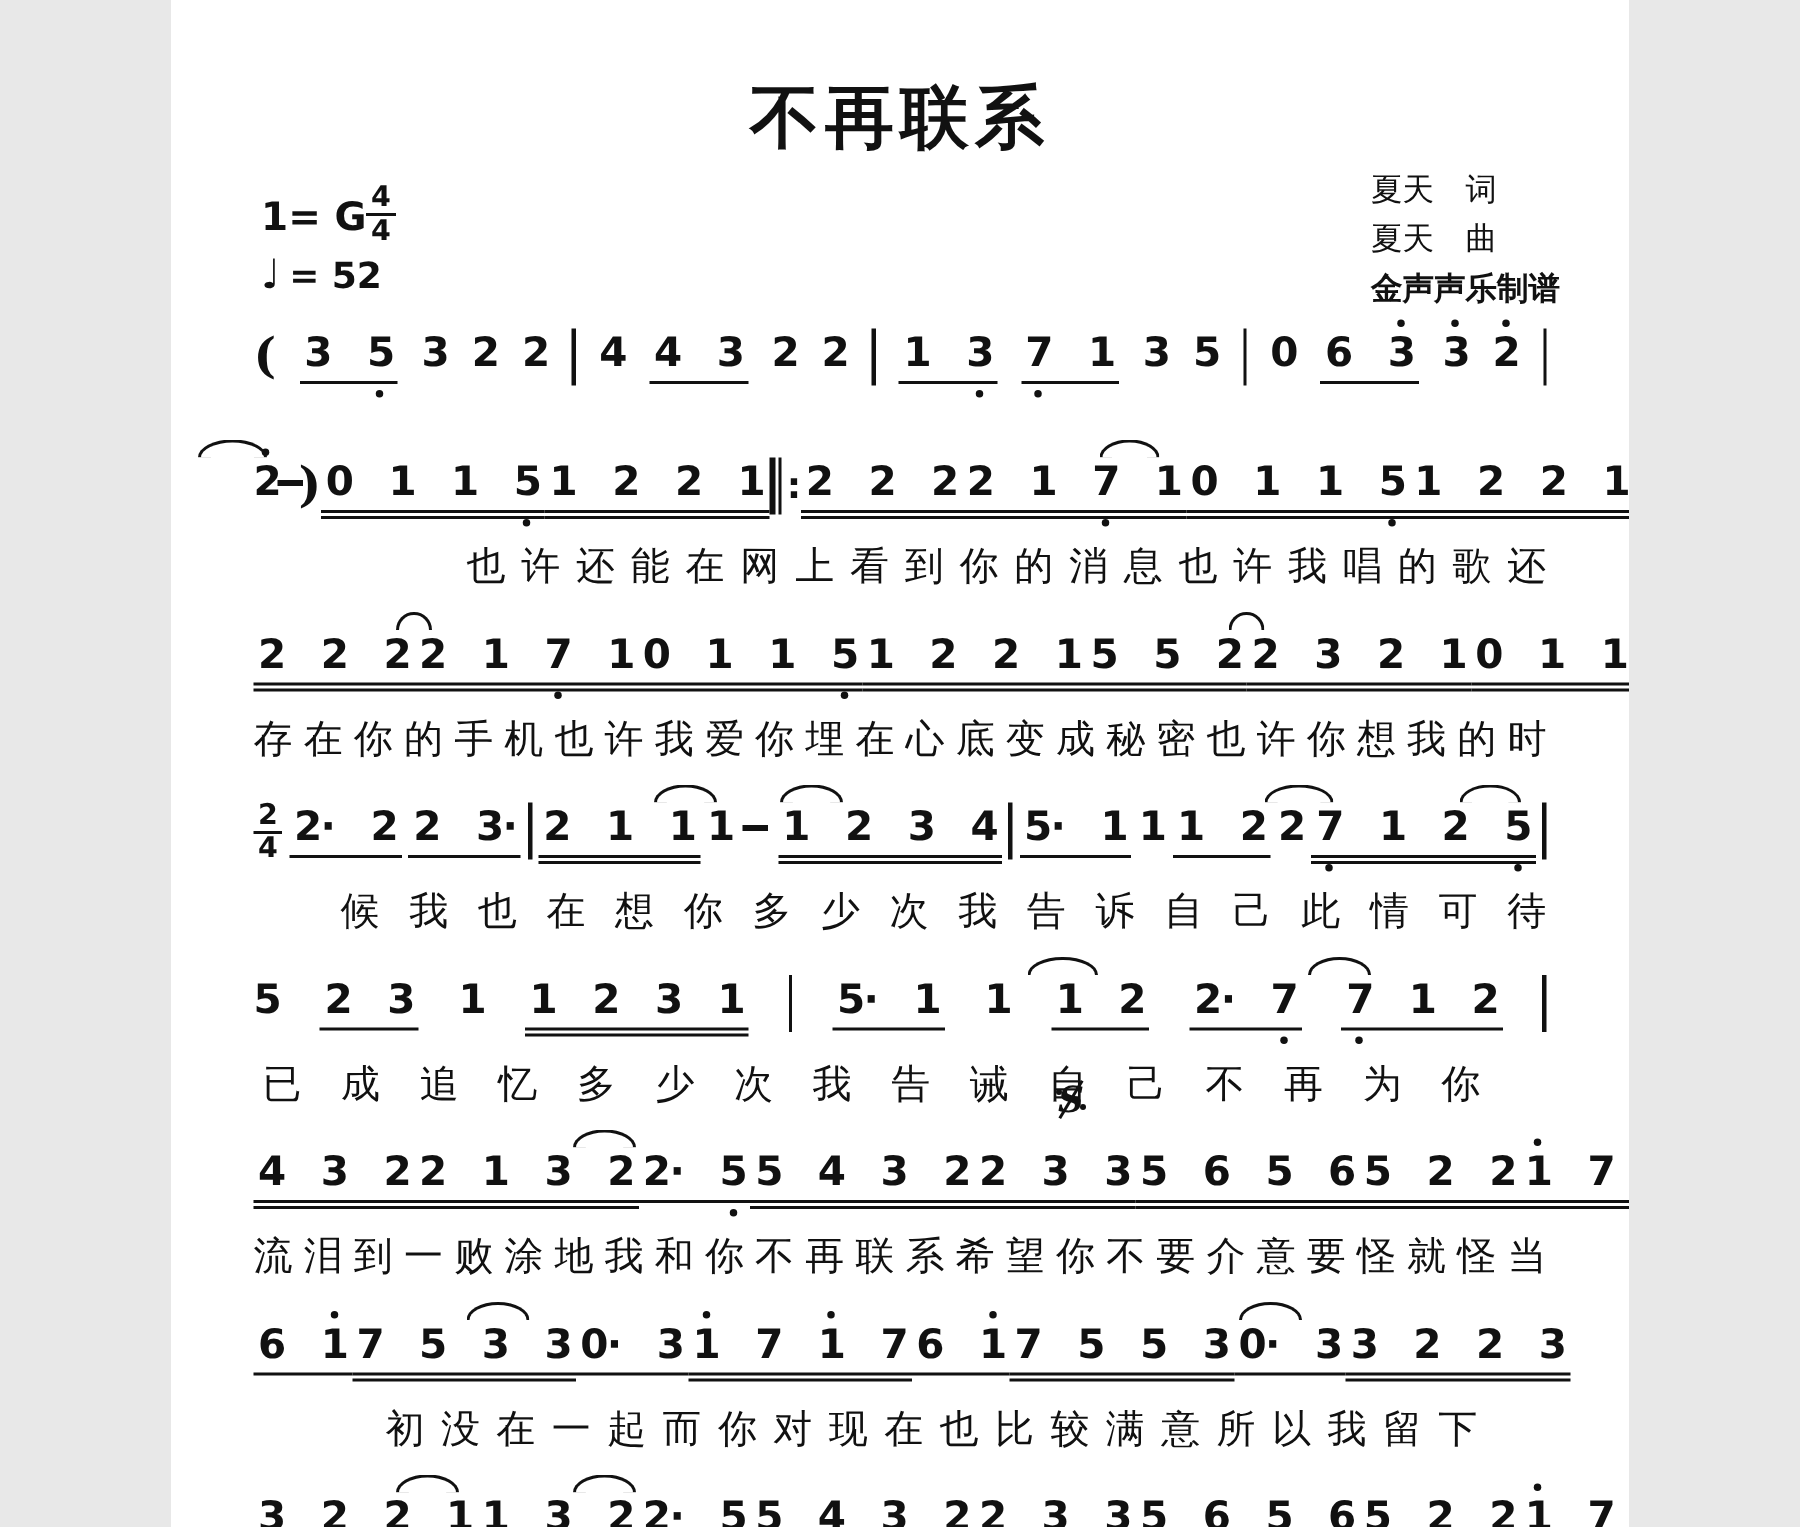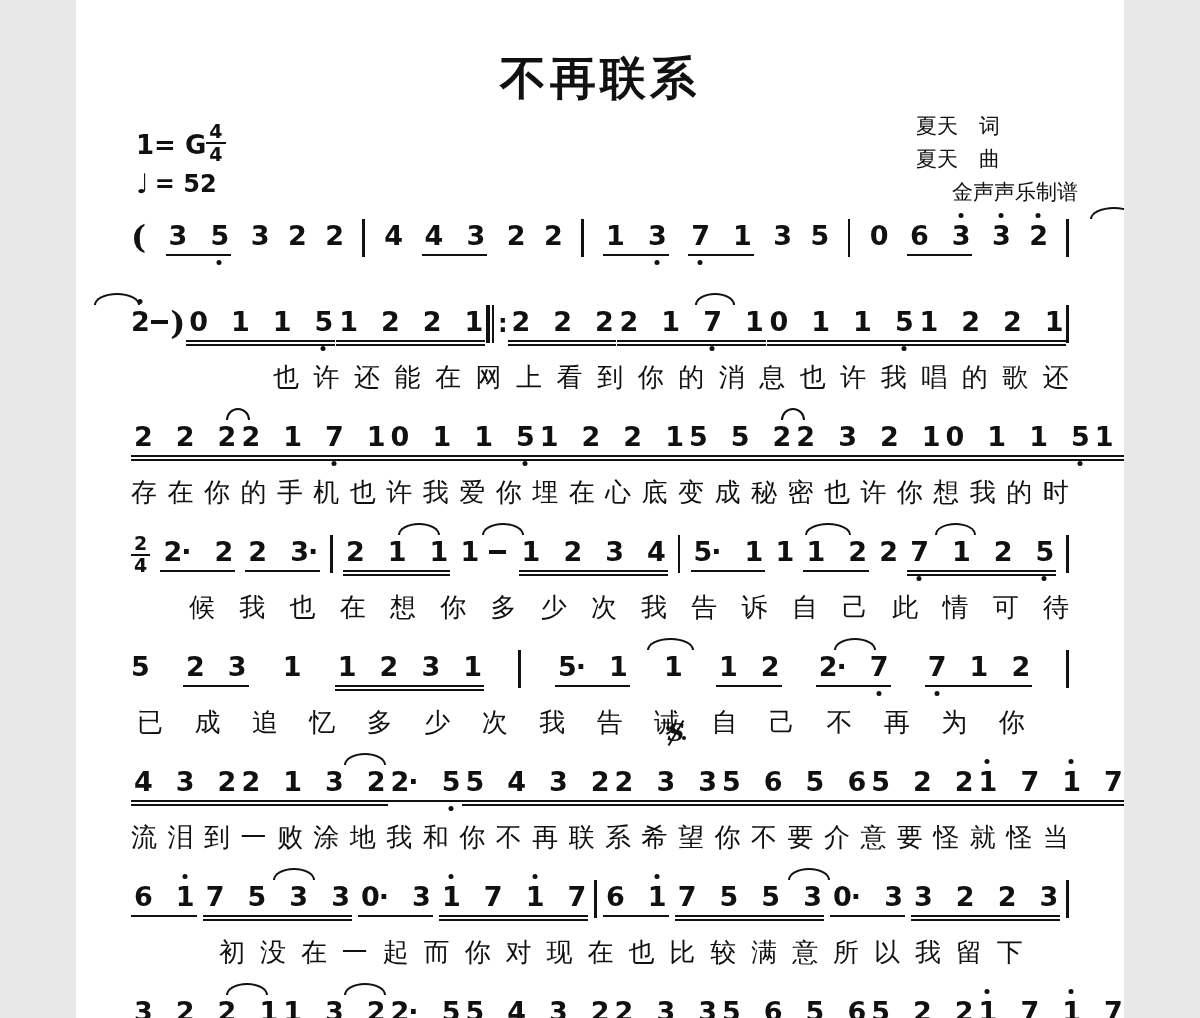--- a/index.html
+++ b/index.html
@@ -1,39 +1,39 @@
 <!DOCTYPE html>
 <html><head>
 <meta charset="utf-8">
 <style>
   * { margin:0; padding:0; box-sizing:border-box; }
   html,body { background:#e8e8e8; }
   .page {
-    position:relative; width:1048px; height:1018px; margin:0 auto;
+    position:relative; width:972px; height:1018px; margin:0 auto;
     background:#ffffff; overflow:hidden; color:#111;
     font-family:"DejaVu Sans", "Liberation Sans", sans-serif;
   }
   
   .hdr { position:relative; height:205px; }
   .title {
     position:absolute; top:48px; left:0; width:100%;
     text-align:center; font-family:"DejaVu Serif","Liberation Serif",serif;
     font-size:46px; font-weight:900; letter-spacing:4px;
   }
   .meta-left { position:absolute; left:60px; top:126px; }
   .keyrow { display:flex; align-items:center; font-size:26px; font-weight:800; }
   .frac { display:inline-flex; flex-direction:column; align-items:center; line-height:1.02;
           font-size:19px; font-weight:800; margin-top:-4px; }
   .frac .num { border-bottom:2.5px solid #111; padding:0 3px 1px; }
   .frac .den { padding-top:1px; }
   .temporow { display:flex; align-items:center; gap:6px; font-size:24px; font-weight:700; margin-top:5px; }
   .temporow .qnote { font-size:27px; line-height:24px; }
   .credits { position:absolute; right:46px; top:110px; text-align:left;
              font-family:"DejaVu Serif","Liberation Serif",serif; font-size:21px; line-height:33px; }
-  .credits .c2 { font-family:"DejaVu Sans","Liberation Sans",sans-serif; font-weight:400;margin-left:36px; }
+  .credits .c2 { font-family:"DejaVu Sans","Liberation Sans",sans-serif; font-weight:700; }
   
   .music { position:relative; margin:0 55px; }
   .mline { position:relative; height:115px; }
   .mline.l1 { height:86px; }
   .notes { position:relative; display:flex; justify-content:space-between;
            align-items:flex-start; padding-top:16px; min-height:60px; }
   .nt { position:relative; font-size:27px; font-weight:800; line-height:30px;
         text-align:center; min-width:15px; letter-spacing:-1px; }
   .nt.hi::before, .nt.lo::after {
     content:""; position:absolute; left:50%; transform:translateX(-50%);

